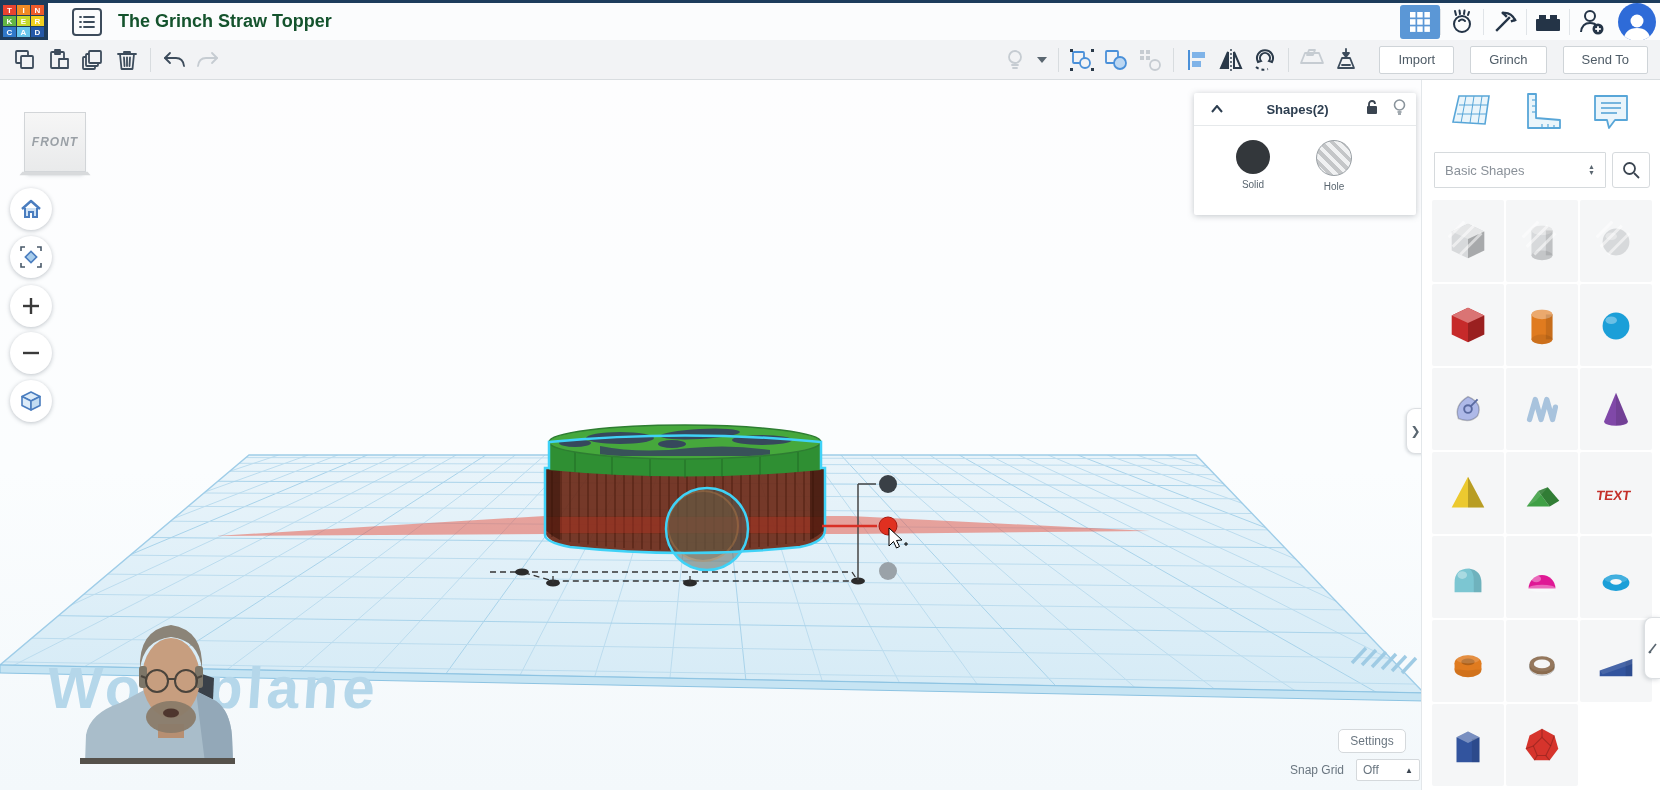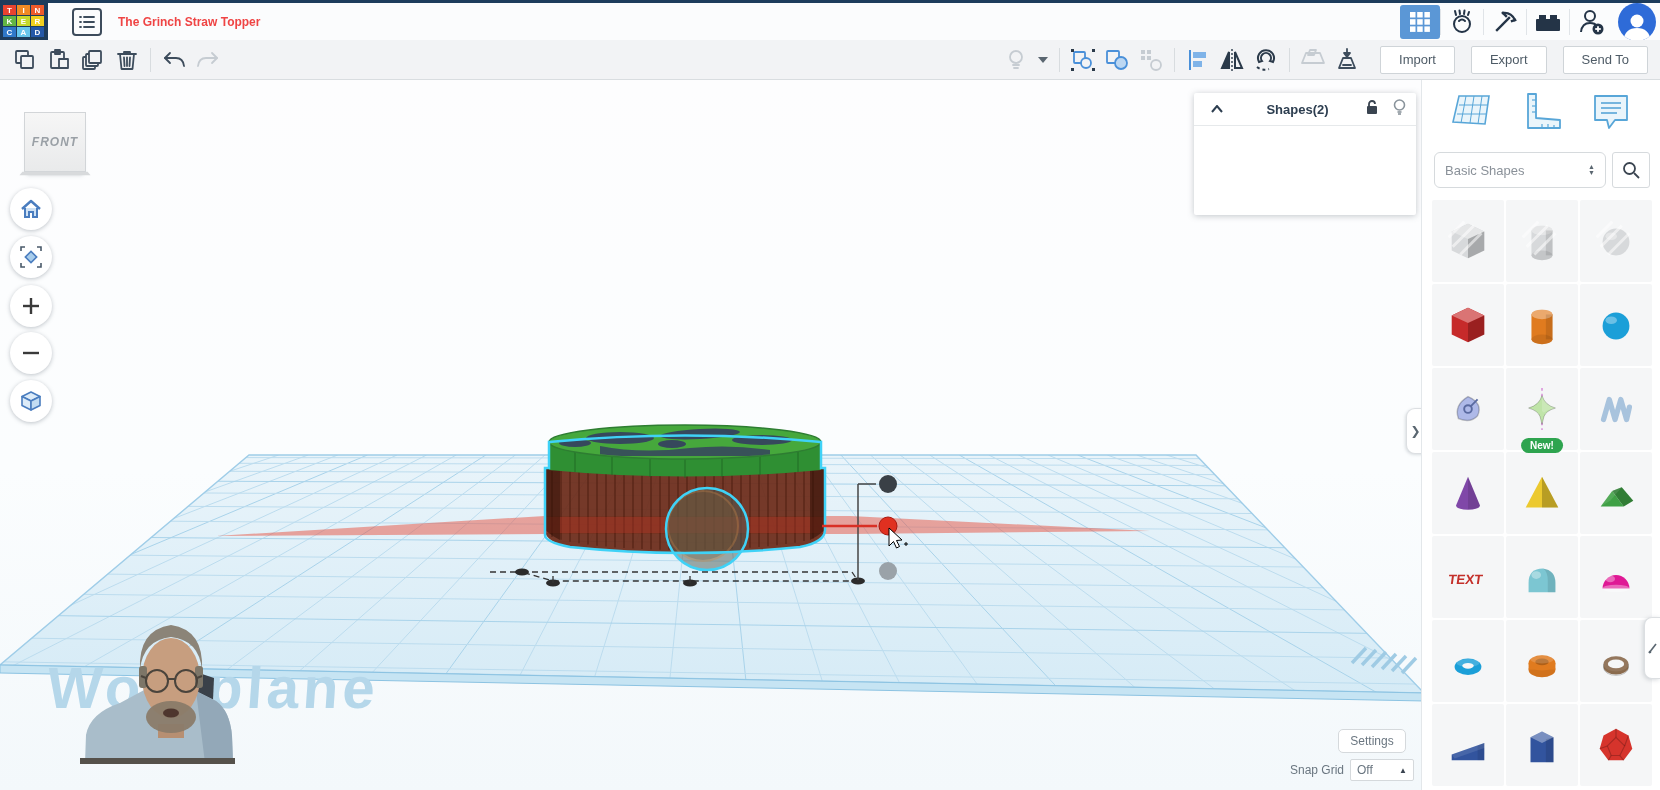--- a/index.html
+++ b/index.html
@@ -6,21 +6,21 @@
     font-family:"Liberation Sans",sans-serif;background:#fff;}
   
   #topstrip{position:absolute;left:0;top:0;width:1660px;height:3px;background:#1d3c5c;z-index:40;}
   #topbar{position:absolute;left:0;top:3px;width:1660px;height:37px;background:#fbfcfd;
     border-bottom:1px solid #e3e7ea;z-index:30;display:flex;align-items:center;}
   #logo{width:48px;height:37px;background:#1d3c5c;display:grid;grid-template-columns:repeat(3,13px);
     grid-template-rows:repeat(3,10px);gap:1px;padding:2px 0 0 3px;box-sizing:border-box;}
   #logo span{display:flex;align-items:center;justify-content:center;color:#fff;font-size:8px;font-weight:bold;}
   .doc-btn{margin-left:24px;width:26px;height:24px;border:2px solid #3d4c5c;border-radius:4px;
     display:flex;align-items:center;justify-content:center;color:#3d4c5c;font-size:13px;font-weight:bold;}
-  #title{margin-left:16px;font-size:12px;font-weight:bold;color:#ef4444;}
+  #title{margin-left:16px;font-size:18px;font-weight:bold;color:#14532d;}
   #topbar .flex1{flex:1;}
   .top-ico{width:42px;height:34px;display:flex;align-items:center;justify-content:center;color:#243447;}
   .top-ico svg{display:block;}
   .top-sep{width:1px;height:26px;background:#e0e4e8;}
   #grid-tile{background:#5b97d6;border-radius:3px;width:40px;height:34px;}
   #avatar{width:38px;height:38px;border-radius:50%;background:#2e6bd8;margin:0 4px 0 6px;
     display:flex;align-items:flex-end;justify-content:center;overflow:hidden;}
   
   #toolbar{position:absolute;left:0;top:40px;width:1660px;height:40px;background:#f2f3f5;
     border-bottom:1px solid #d9dde0;z-index:30;display:flex;align-items:center;box-sizing:border-box;}
@@ -53,34 +53,34 @@
   #shapes-panel .hdr .ttl{font-size:13px;font-weight:bold;color:#2d3e50;flex:1;}
   #shapes-panel .body{display:flex;gap:46px;padding:14px 0 0 42px;}
   .mat{display:flex;flex-direction:column;align-items:center;gap:5px;font-size:10px;color:#5a6670;}
   .mat .circ{width:34px;height:34px;border-radius:50%;}
   .circ.solid{background:#33373b;}
   .circ.hole{border:1px solid #9aa0a5;background:repeating-linear-gradient(45deg,#c4c6c8 0 4px,#f0f1f2 4px 8px);}
   
   #settings-btn{position:absolute;left:1338px;top:649px;width:66px;height:22px;background:#fff;
     border:1px solid #d5d9dc;border-radius:5px;font-size:12px;color:#6a7680;
     display:flex;align-items:center;justify-content:center;z-index:15;}
-  #snapgrid{position:absolute;left:1290px;top:679px;display:flex;align-items:center;gap:6px;z-index:15;}
+  #snapgrid{position:absolute;left:1290px;top:679px;display:flex;align-items:center;gap:12px;z-index:15;}
   #snapgrid .lbl{font-size:12px;color:#6a7680;}
   #snap-select{width:64px;height:22px;background:#fff;border:1px solid #d5d9dc;border-radius:2px;
     font-size:12px;color:#6a7680;display:flex;align-items:center;padding:0 6px;box-sizing:border-box;justify-content:space-between;}
   #collapse-tab{position:absolute;left:1406px;top:328px;width:17px;height:44px;background:#fff;
     border:1px solid #dcdfe2;border-right:none;border-radius:9px 0 0 9px;z-index:16;
     display:flex;align-items:center;justify-content:center;color:#5a6670;font-size:12px;
     box-shadow:-1px 1px 3px rgba(120,130,140,.25);}
   
   #sidebar{position:absolute;right:0;top:80px;width:238px;height:710px;background:#fff;
     border-left:1px solid #e3e7ea;z-index:10;overflow:hidden;}
   #side-tools{display:flex;justify-content:space-around;padding:12px 14px 8px 14px;}
   #side-filter{display:flex;gap:6px;padding:8px 10px 10px 12px;align-items:center;}
-  #cat-select{flex:1;height:34px;border:1px solid #d6dadd;border-radius:6px;background:#fff;
+  #cat-select{flex:1;height:34px;border:1px solid #d6dadd;border-radius:1px;background:#fff;
     display:flex;align-items:center;padding:0 10px;font-size:13px;color:#8a9199;justify-content:space-between;}
   .updown{display:flex;flex-direction:column;line-height:6px;font-size:7px;color:#5a6670;}
   #search-btn{width:36px;height:34px;border:1px solid #d6dadd;border-radius:3px;background:#fff;
     display:flex;align-items:center;justify-content:center;}
   #gallery{display:grid;grid-template-columns:repeat(3,72px);gap:2px;padding:2px 0 0 10px;}
   .tile{width:72px;height:82px;background:#f5f6f7;border-radius:2px;position:relative;
     display:flex;align-items:center;justify-content:center;}
   .badge{position:absolute;left:50%;transform:translateX(-50%);bottom:-3px;background:#2ea44f;
     color:#fff;font-size:10px;font-weight:bold;padding:2px 9px;border-radius:9px;z-index:3;}
   #right-tab{position:absolute;right:0;top:617px;width:15px;height:60px;background:#fff;
@@ -327,21 +327,21 @@
     <svg width="24" height="24" viewBox="0 0 24 24">
         <g class="ic">
           <polygon points="4,20 20,20 16,10 8,10"></polygon>
           <line x1="8" y1="17" x2="16" y2="17"></line>
           <line x1="12" y1="1" x2="12" y2="8"></line>
           <polygon points="9,5 15,5 12,9" fill="#3d4c5c"></polygon>
         </g>
       </svg>
     </div>
   <div class="tb-btn">Import</div>
-  <div class="tb-btn">Export</div>
+  <div class="tb-btn">Grinch</div>
   <div class="tb-btn" style="margin-right:12px;">Send To</div>
 </div>
 
 <div id="canvas">
   <svg id="scene" width="1422" height="710" viewBox="0 0 1422 710">
     <defs>
       <linearGradient id="plg" x1="0" y1="0" x2="0" y2="1">
         <stop offset="0" stop-color="#e9f4fa"></stop>
           <stop offset="1" stop-color="#d6ebf6"></stop>
       </linearGradient>
@@ -588,20 +588,30 @@
             <rect x="2" y="6" width="10" height="8" rx="1" fill="#3a4450"></rect>
             <path d="M4,6 L4,4 a3,3 0 0 1 6,0" fill="none" stroke="#3a4450" stroke-width="1.8"></path>
           </svg></span>
       <span>
         <svg width="13" height="16" viewBox="0 0 13 16">
             <circle cx="6.5" cy="6" r="5" fill="none" stroke="#8a949c" stroke-width="1.6"></circle>
             <line x1="4.5" y1="13" x2="8.5" y2="13" stroke="#8a949c" stroke-width="1.6"></line>
             <line x1="5" y1="15" x2="8" y2="15" stroke="#8a949c" stroke-width="1.6"></line>
           </svg></span>
     </div>
+    <div class="body">
+      <div class="mat">
+        <div class="circ solid"></div>
+        <span>Solid</span>
+      </div>
+      <div class="mat">
+        <div class="circ hole"></div>
+        <span>Hole</span>
+      </div>
+    </div>
   </div>
 
   <div id="settings-btn">Settings</div>
   <div id="snapgrid">
     <span class="lbl">Snap Grid</span>
     <div id="snap-select">
       <span>Off</span>
       <span style="font-size:8px;color:#3a4450;">▲</span>
     </div>
   </div>
@@ -730,28 +740,20 @@
       </div>
       <div class="tile">
         <svg width="46" height="46" viewBox="0 0 48 48">
           <path d="M14,34 Q9,20 24,11 Q40,18 34,31 Q27,39 14,34 Z" fill="#aeb9e8" stroke="rgba(0,0,0,.22)" stroke-width="1.5"></path>
           <circle cx="24" cy="24" r="4" fill="none" stroke="#5a6aa0" stroke-width="2"></circle>
           <line x1="27" y1="21" x2="34" y2="14" stroke="#5a6aa0" stroke-width="2"></line>
         </svg>
       </div>
       <div class="tile">
         <svg width="46" height="46" viewBox="0 0 48 48">
-          <line x1="24" y1="2" x2="24" y2="46" stroke="#d070d0" stroke-width="1.2" stroke-dasharray="3 3"></line>
-          <path d="M24,10 Q27,20 38,23 Q28,26 26,32 L24,40 L22,32 Q20,26 10,23 Q21,20 24,10 Z" fill="#bfe4a8" stroke="rgba(0,0,0,.22)" stroke-width="1"></path>
-          <path d="M24,10 Q27,20 38,23 Q28,25 26,28 L24,26 Z" fill="rgba(255,255,255,.35)" opacity="0.5"></path>
-        </svg>
-        <div class="badge">New!</div>
-      </div>
-      <div class="tile">
-        <svg width="46" height="46" viewBox="0 0 48 48">
           <path d="M11,35 L17,14 L23,35 L29,14 L35,35 L38,22" fill="none" stroke="#a8c3dd" stroke-width="5.5" stroke-linejoin="round" stroke-linecap="round"></path>
         </svg>
       </div>
       <div class="tile">
         <svg width="46" height="46" viewBox="0 0 48 48">
           <path d="M24,7 L36.5,37 A12.5,4.5 0 0 1 11.5,37 Z" fill="#8048a8"></path>
           <path d="M24,7 L36.5,37 A12.5,4.5 0 0 1 24,41 Z" fill="rgba(0,0,0,.22)" opacity="0.5"></path>
         </svg>
       </div>
       <div class="tile">

